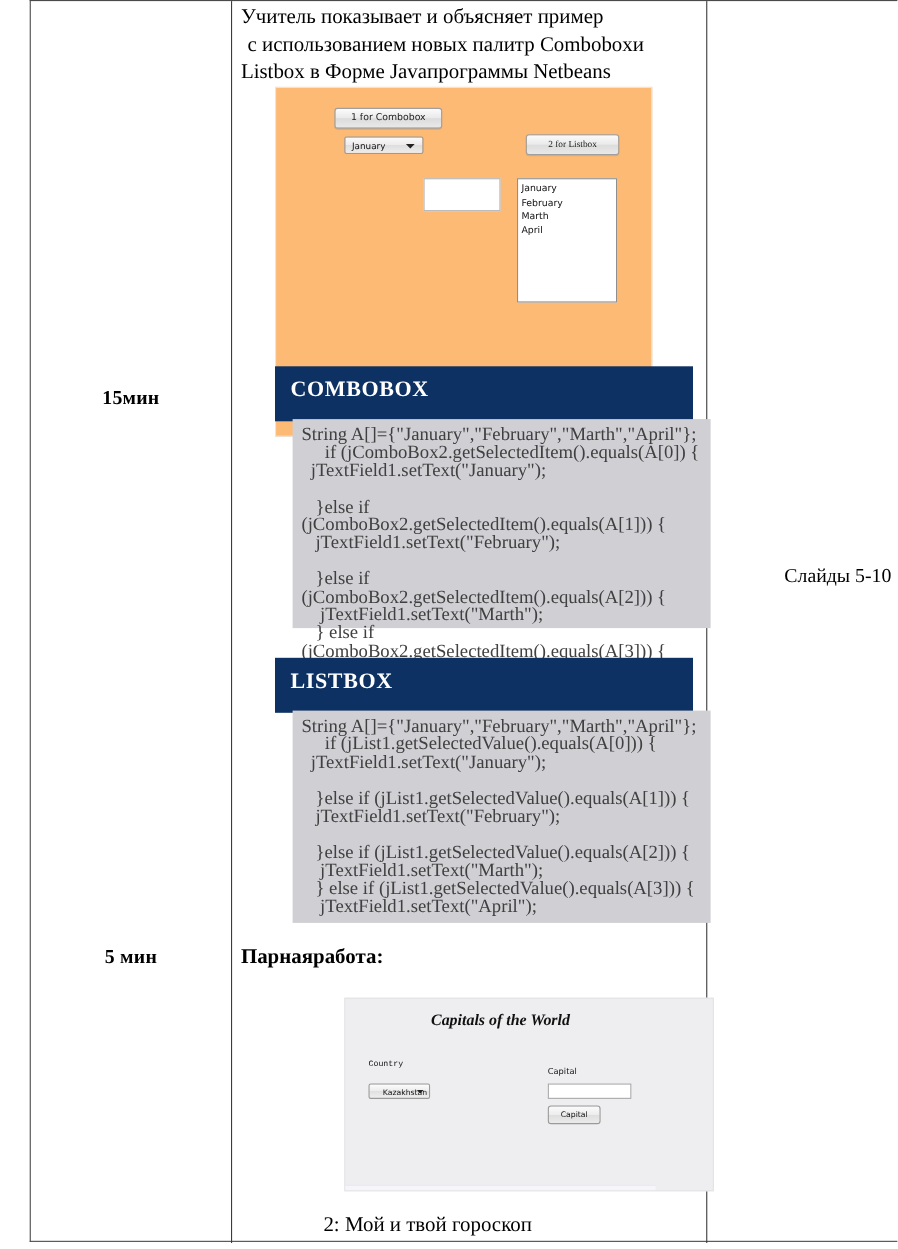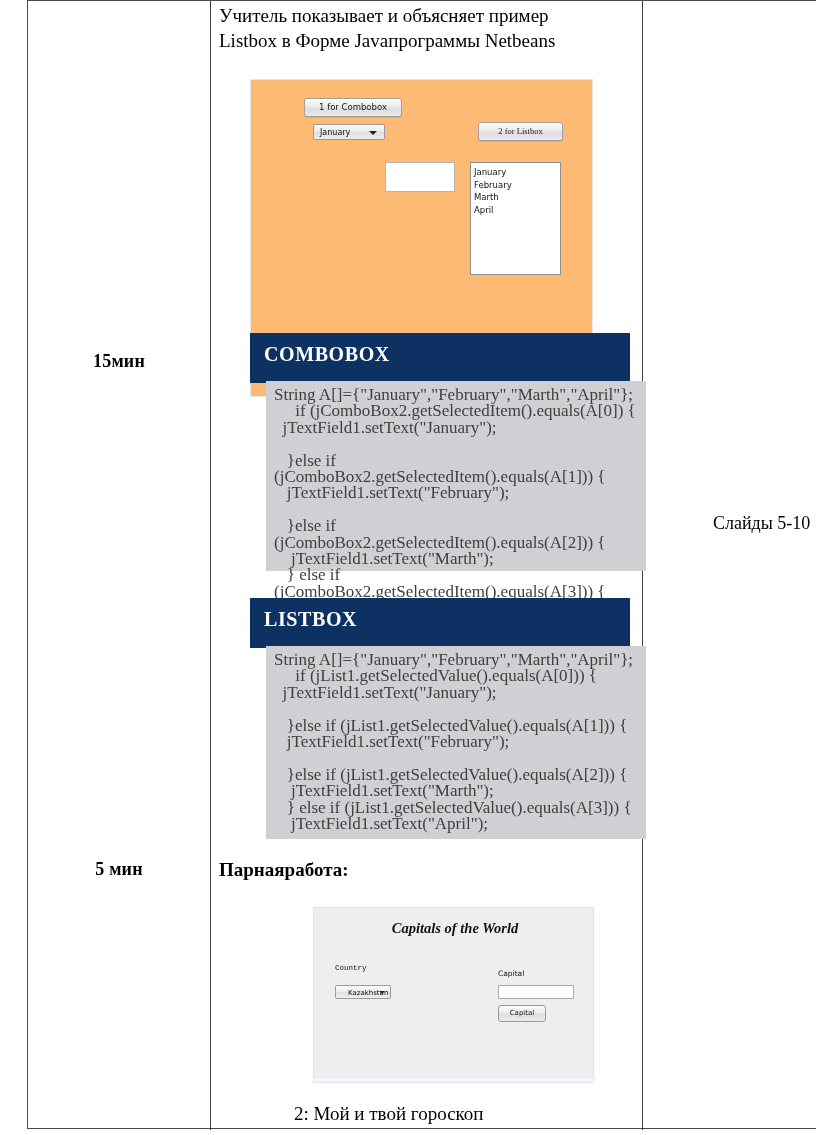--- a/index.html
+++ b/index.html
@@ -221,21 +221,21 @@
     left: 84px;
     top: 1102px;
     font-size: 19px;
   }
 
   
   .capitals-form {
     position: absolute;
     left: 103px;
     top: 906px;
-    width: 281px;
+    width: 336px;
     height: 176px;
     background: #eeeef0;
     border: 1px solid #e3e3e7;
     box-sizing: border-box;
     font-family: "DejaVu Sans", "Liberation Sans", sans-serif;
   }
   .cap-title {
     position: absolute;
     left: 0; top: 12px;
     width: 282px;
@@ -314,20 +314,21 @@
 
   <div class="col-time">
     <div class="time-label time-15">15мин</div>
     <div class="time-label time-5">5 мин</div>
   </div>
 
   <div class="col-main">
 
     <div class="intro">
       <div class="l1">Учитель показывает и объясняет пример</div>
+      <div class="l2"> с использованием новых палитр Comboboxи</div>
       <div class="l3">Listbox в Форме Javaпрограммы Netbeans</div>
     </div>
 
     <div class="swing-form">
       <div class="sw-btn btn-combo">1 for Combobox</div>
       <div class="sw-btn btn-list">2 for Listbox</div>
 
       <div class="sw-combo">
         <span>January</span>
         <span class="caret"></span>

